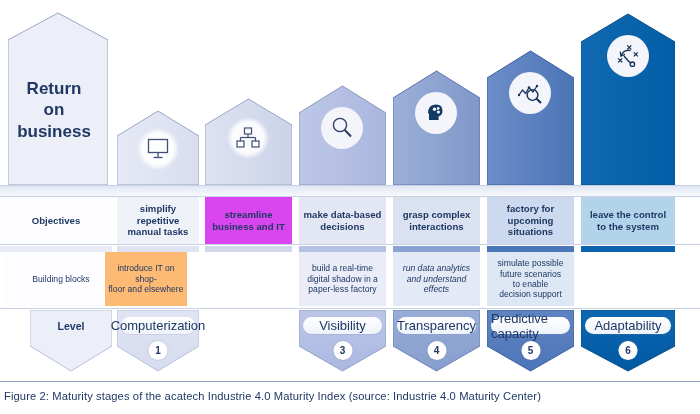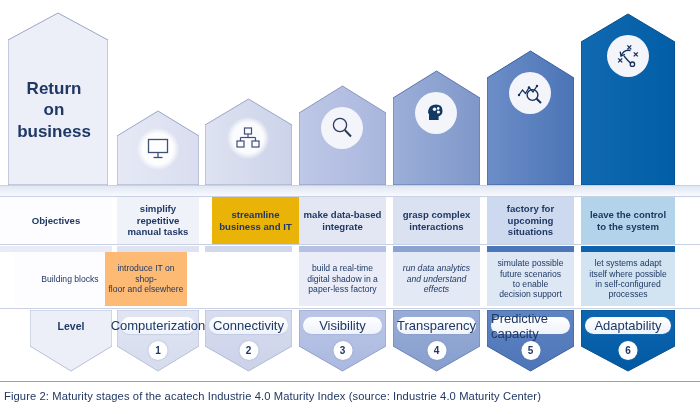--- a/index.html
+++ b/index.html
@@ -280,30 +280,30 @@
   <div class="row" id="row-objectives">
     <div class="cell row-label-cell" style="left:0px;width:112px;">
       <span class="txt">Objectives</span>
     </div>
     <div class="cell" style="left:117px;width:82px;background:#f0f2f9;">
       <span class="txt">
         <span>simplify repetitive</span><br>
         <span>manual tasks</span>
       </span>
     </div>
-    <div class="cell" style="left:212px;width:87px;background:#eab308;">
+    <div class="cell" style="left:205px;width:87px;background:#d946ef;">
       <span class="txt">
         <span>streamline</span><br>
         <span>business and IT</span>
       </span>
     </div>
     <div class="cell" style="left:299px;width:87px;background:#e3e7f4;">
       <span class="txt">
         <span>make data-based</span><br>
-        <span>integrate</span>
+        <span>decisions</span>
       </span>
     </div>
     <div class="cell" style="left:393px;width:87px;background:#dae1f0;">
       <span class="txt">
         <span>grasp complex</span><br>
         <span>interactions</span>
       </span>
     </div>
     <div class="cell" style="left:487px;width:87px;background:#ccd9ee;">
       <span class="txt">
@@ -325,21 +325,21 @@
     <div class="cell" style="left:0px;width:112px;background:#e9ecf6;"></div>
     <div class="cell" style="left:117px;width:82px;background:#dfe3f1;"></div>
     <div class="cell" style="left:205px;width:87px;background:#d2d8ec;"></div>
     <div class="cell" style="left:299px;width:87px;background:#b5c1e3;"></div>
     <div class="cell" style="left:393px;width:87px;background:#8ba3d3;"></div>
     <div class="cell" style="left:487px;width:87px;background:#4b76ba;"></div>
     <div class="cell" style="left:581px;width:94px;background:#0b63ad;"></div>
   </div>
 
   <div class="row" id="row-blocks">
-    <div class="cell row-label-cell" style="left:14px;width:112px;">
+    <div class="cell row-label-cell" style="left:5px;width:112px;">
       <span class="txt">Building blocks</span>
     </div>
     <div class="cell" style="left:105px;width:82px;background:#fdba74;">
       <span class="txt">
         <span>introduce IT on shop-</span><br>
         <span>floor and elsewhere</span>
       </span>
     </div>
     <div class="cell" style="left:299px;width:87px;background:#eaedf7;">
       <span class="txt">
@@ -355,28 +355,20 @@
       </span>
     </div>
     <div class="cell" style="left:487px;width:87px;background:#dde8f4;">
       <span class="txt">
         <span>simulate possible</span><br>
         <span>future scenarios</span><br>
         <span>to enable</span><br>
         <span>decision support</span>
       </span>
     </div>
-    <div class="cell" style="left:581px;width:94px;background:#d2e4f2;">
-      <span class="txt">
-        <span>let systems adapt</span><br>
-        <span>itself where possible</span><br>
-        <span>in self-configured</span><br>
-        <span>processes</span>
-      </span>
-    </div>
   </div>
 
   <div class="hline" style="top:308px;"></div>
 
   <div class="row" id="row-level">
 
     <div class="lvl-cell" style="left:30px;width:82px;">
       <svg class="lvl-svg" width="82" height="62" viewBox="0 0 82 62">
         <polygon points="0,0 82,0 82,36 41,61 0,36" fill="#eceef8" stroke="#b7c0d8" stroke-width="1"></polygon>
       </svg>
@@ -396,37 +388,20 @@
         <polygon points="0,0 82,0 82,36 41,61 0,36" fill="url(#l1)" stroke="#b7c0d8" stroke-width="1"></polygon>
       </svg>
       <div class="lvl-band">
         <span>Computerization</span>
       </div>
       <div class="lvl-num">
         <span>1</span>
       </div>
     </div>
 
-    <div class="lvl-cell" style="left:205px;width:87px;">
-      <svg class="lvl-svg" width="87" height="62" viewBox="0 0 87 62">
-        <defs>
-            <linearGradient id="l2" x1="0" y1="0" x2="0" y2="1">
-          <stop offset="0" stop-color="#d8ddef"></stop>
-              <stop offset="1" stop-color="#cbd2e9"></stop>
-            </linearGradient>
-          </defs>
-        <polygon points="0,0 87,0 87,36 43.5,61 0,36" fill="url(#l2)" stroke="#b0bad5" stroke-width="1"></polygon>
-      </svg>
-      <div class="lvl-band">
-        <span>Connectivity</span>
-      </div>
-      <div class="lvl-num">
-        <span>2</span>
-      </div>
-    </div>
 
     <div class="lvl-cell" style="left:299px;width:87px;">
       <svg class="lvl-svg" width="87" height="62" viewBox="0 0 87 62">
         <defs>
             <linearGradient id="l3" x1="0" y1="0" x2="0" y2="1">
           <stop offset="0" stop-color="#bbc6e7"></stop>
               <stop offset="1" stop-color="#abb8e0"></stop>
             </linearGradient>
           </defs>
         <polygon points="0,0 87,0 87,36 43.5,61 0,36" fill="url(#l3)" stroke="#93a0c8" stroke-width="1"></polygon>

